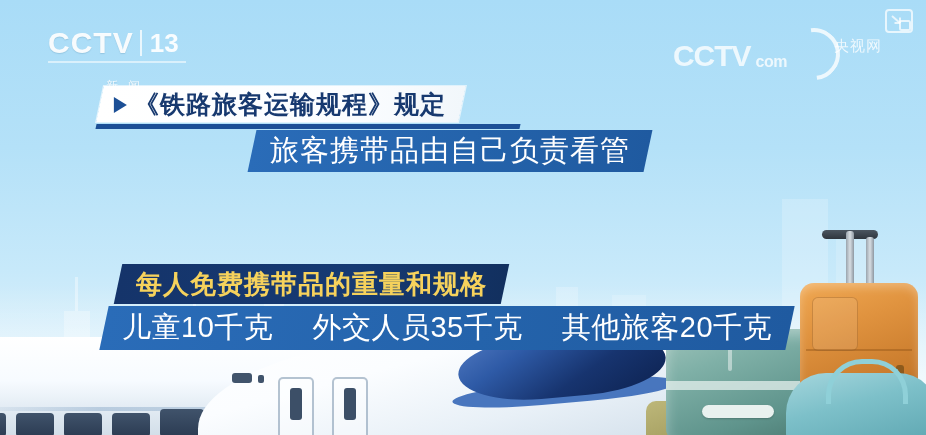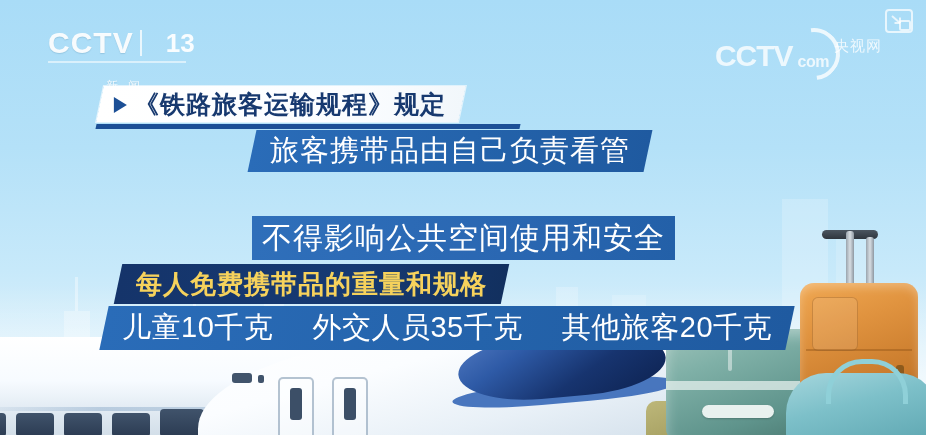--- a/index.html
+++ b/index.html
@@ -85,31 +85,31 @@
     border:5px solid #8fd0d8;border-bottom:none;}
   .case-olive{left:646px;bottom:-12px;width:70px;height:46px;border-radius:10px;
     background:linear-gradient(160deg,#bdb77a,#9c9657);}
 
   
   .logo{position:absolute;left:48px;top:28px;width:160px;height:58px;}
   .logo .cctv{font-size:30px;font-weight:700;letter-spacing:1px;color:rgba(255,255,255,.92);
     text-shadow:0 1px 1px rgba(120,170,200,.45);line-height:1;}
   .logo .row{display:flex;align-items:center;gap:6px;}
   .logo .num{font-size:26px;font-weight:700;color:rgba(255,255,255,.92);
-    border-left:2px solid rgba(255,255,255,.75);padding-left:24px;line-height:1;}
+    border-left:2px solid rgba(255,255,255,.75);padding-left:8px;line-height:1;}
   .logo .news{margin-top:15px;text-align:center;font-size:12px;letter-spacing:10px;
     color:rgba(255,255,255,.88);text-shadow:0 1px 1px rgba(120,170,200,.4);}
   .logo .bar{height:2px;background:rgba(255,255,255,.55);margin:3px 0 0 0;width:138px;}
 
   
   .wm{position:absolute;right:44px;top:38px;display:flex;align-items:flex-end;gap:5px;
     color:rgba(255,255,255,.78);}
   .wm .wmcctv{font-size:30px;font-weight:700;letter-spacing:-1px;line-height:.9;}
   .wm .wmcom{font-size:16px;font-weight:700;letter-spacing:-.5px;line-height:.9;}
-  .wm .wmcn{font-size:15px;letter-spacing:1px;line-height:1;margin-bottom:16px;}
+  .wm .wmcn{font-size:15px;letter-spacing:1px;line-height:1;margin-bottom:16px;margin-left:42px;}
   .wm-arc{position:absolute;right:86px;top:28px;width:44px;height:44px;border-radius:50%;
     border:4px solid rgba(255,255,255,.78);border-bottom-color:transparent;border-left-color:transparent;
     transform:rotate(38deg);}
 
   
   .pip{position:absolute;right:12px;top:8px;width:30px;height:26px;}
 
   
   .band{position:absolute;display:flex;align-items:center;white-space:nowrap;}
   .band .txt{position:relative;z-index:2;}
@@ -237,23 +237,20 @@
       <span>《铁路旅客运输规程》规定</span>
     </span>
   </div>
   <div class="l1-underline"></div>
 
   <div class="band l2">
     <span class="txt">旅客携带品由自己负责看管</span>
   </div>
 
 
-  <div class="band l4">
-    <span class="txt">不得影响公共空间使用和安全</span>
-  </div>
 
   <div class="band l5">
     <span class="txt">每人免费携带品的重量和规格</span>
   </div>
 
   <div class="band l6">
     <span class="txt">
       <span>儿童10千克</span>
       <span class="gap"></span>
       <span>外交人员35千克</span>

